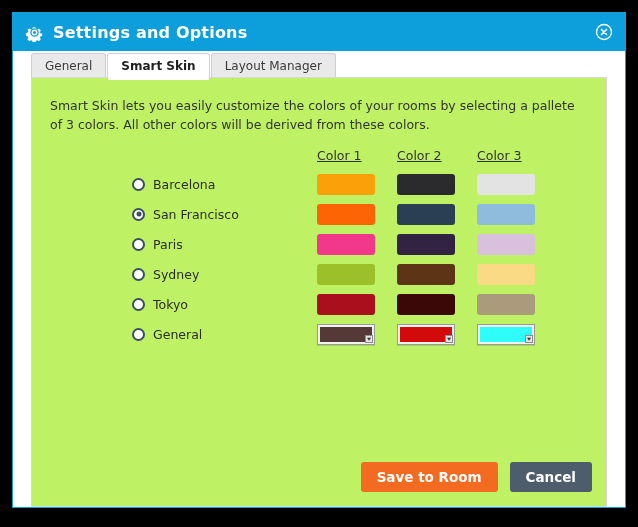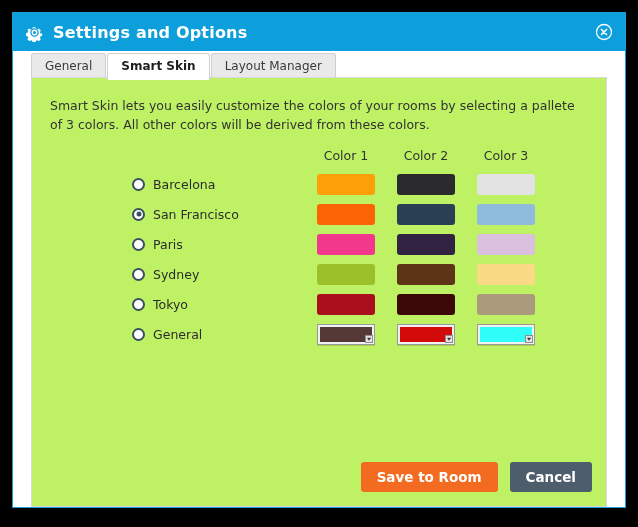--- a/index.html
+++ b/index.html
@@ -141,23 +141,23 @@
     display: flex;
     margin-bottom: 6px;
   }
   .col-headers .spacer {
     width: 185px;
     flex: none;
   }
   .col-head {
     width: 58px;
     margin-right: 22px;
-    text-align: center;
     font-size: 12.5px;
     color: #333333;
+    text-decoration: underline;
   }
 
   .row {
     display: flex;
     align-items: center;
     height: 30px;
   }
   .radio-cell {
     width: 185px;
     flex: none;

